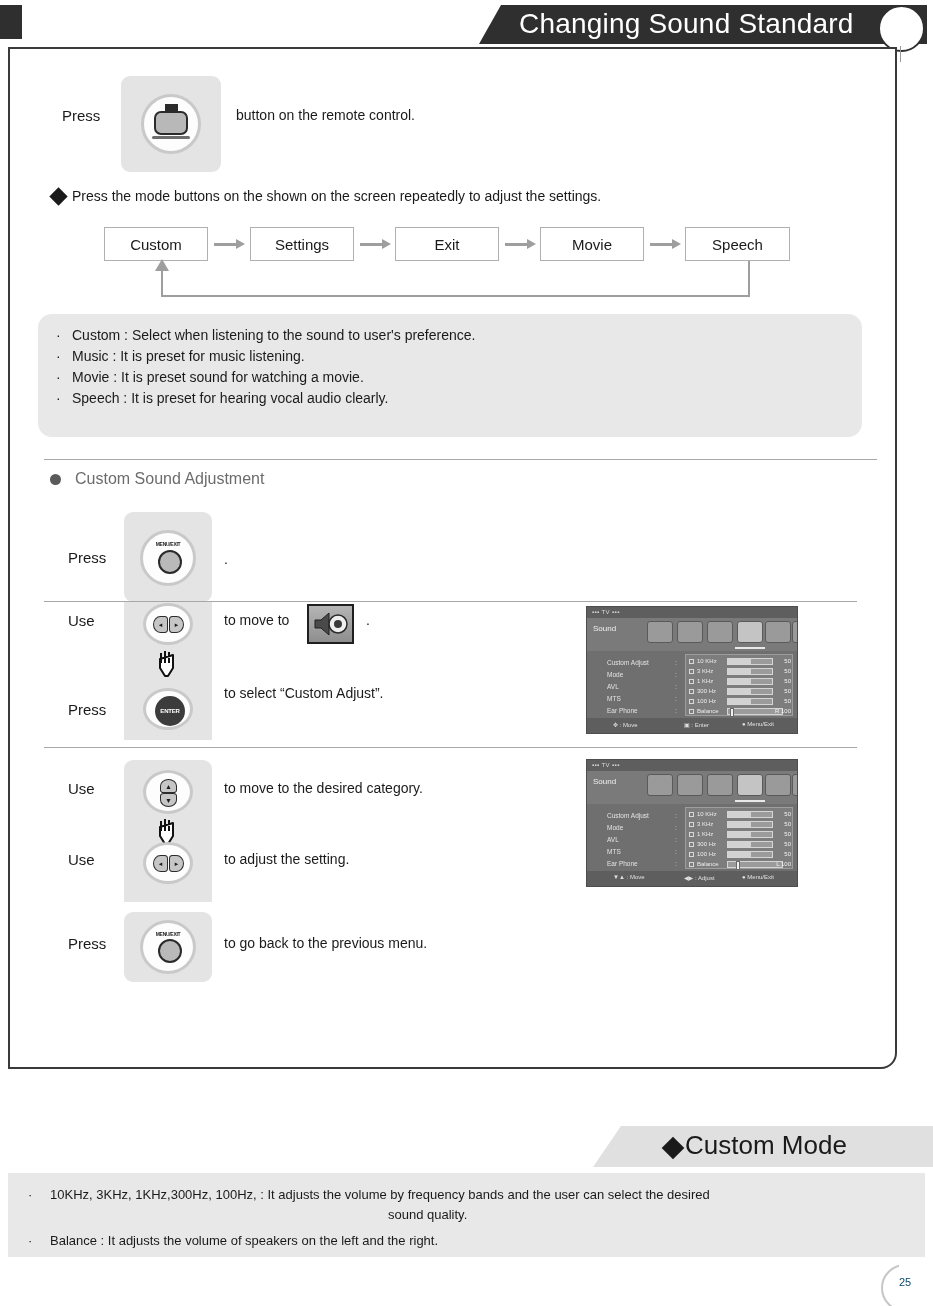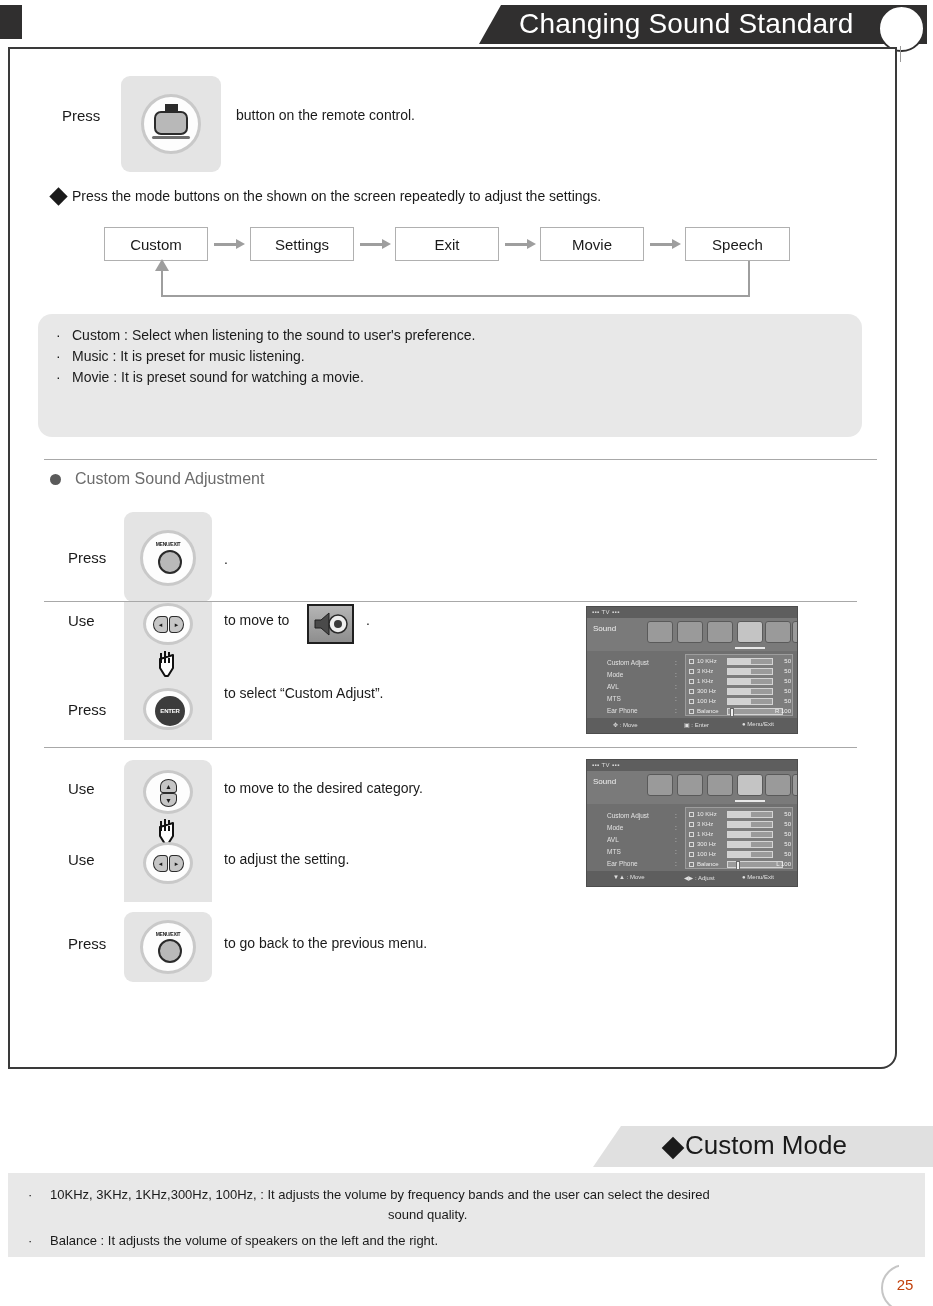--- a/index.html
+++ b/index.html
@@ -311,21 +311,21 @@
     position: absolute; font-size: 13px; color: #1a1a1a; white-space: nowrap;
   }
 
   
   .page-arc {
     position: absolute; left: 881px; top: 1264px; width: 48px; height: 48px;
     border-radius: 50%; border: 2px solid #c6c6c6; background: #ffffff;
   }
   .page-num {
     position: absolute; left: 881px; top: 1276px; width: 48px;
-    text-align: center; font-size: 15px; color: #c2410c;
+    text-align: center; font-size: 11px; color: #0c4a6e;
   }
   .page-corner {
     position: absolute; left: 899px; top: 1258px; width: 34px; height: 48px;
     background: #ffffff;
   }
 </style>
 </head>
 <body>
 
 <div class="header-band">
@@ -369,20 +369,21 @@
   <div class="loop-h"></div>
   <div class="loop-v-left"></div>
   <div class="loop-head"></div>
 </div>
 
 <div class="desc-box">
   <div class="desc-list">
     <div class="desc-item"><span class="desc-dot">·</span><span>Custom : Select when listening to the sound to user's preference.</span></div>
     <div class="desc-item"><span class="desc-dot">·</span><span>Music : It is preset for music listening.</span></div>
     <div class="desc-item"><span class="desc-dot">·</span><span>Movie : It is preset sound for watching a movie.</span></div>
+    <div class="desc-item"><span class="desc-dot">·</span><span>Speech : It is preset for hearing vocal audio clearly.</span></div>
   </div>
 </div>
 
 <div class="hr-top"></div>
 <div class="section-head">
   <span class="section-bullet"></span><span>Custom Sound Adjustment</span>
 </div>
 
 <div class="chip-col-a"></div>
 <div class="chip-col-b"></div>

